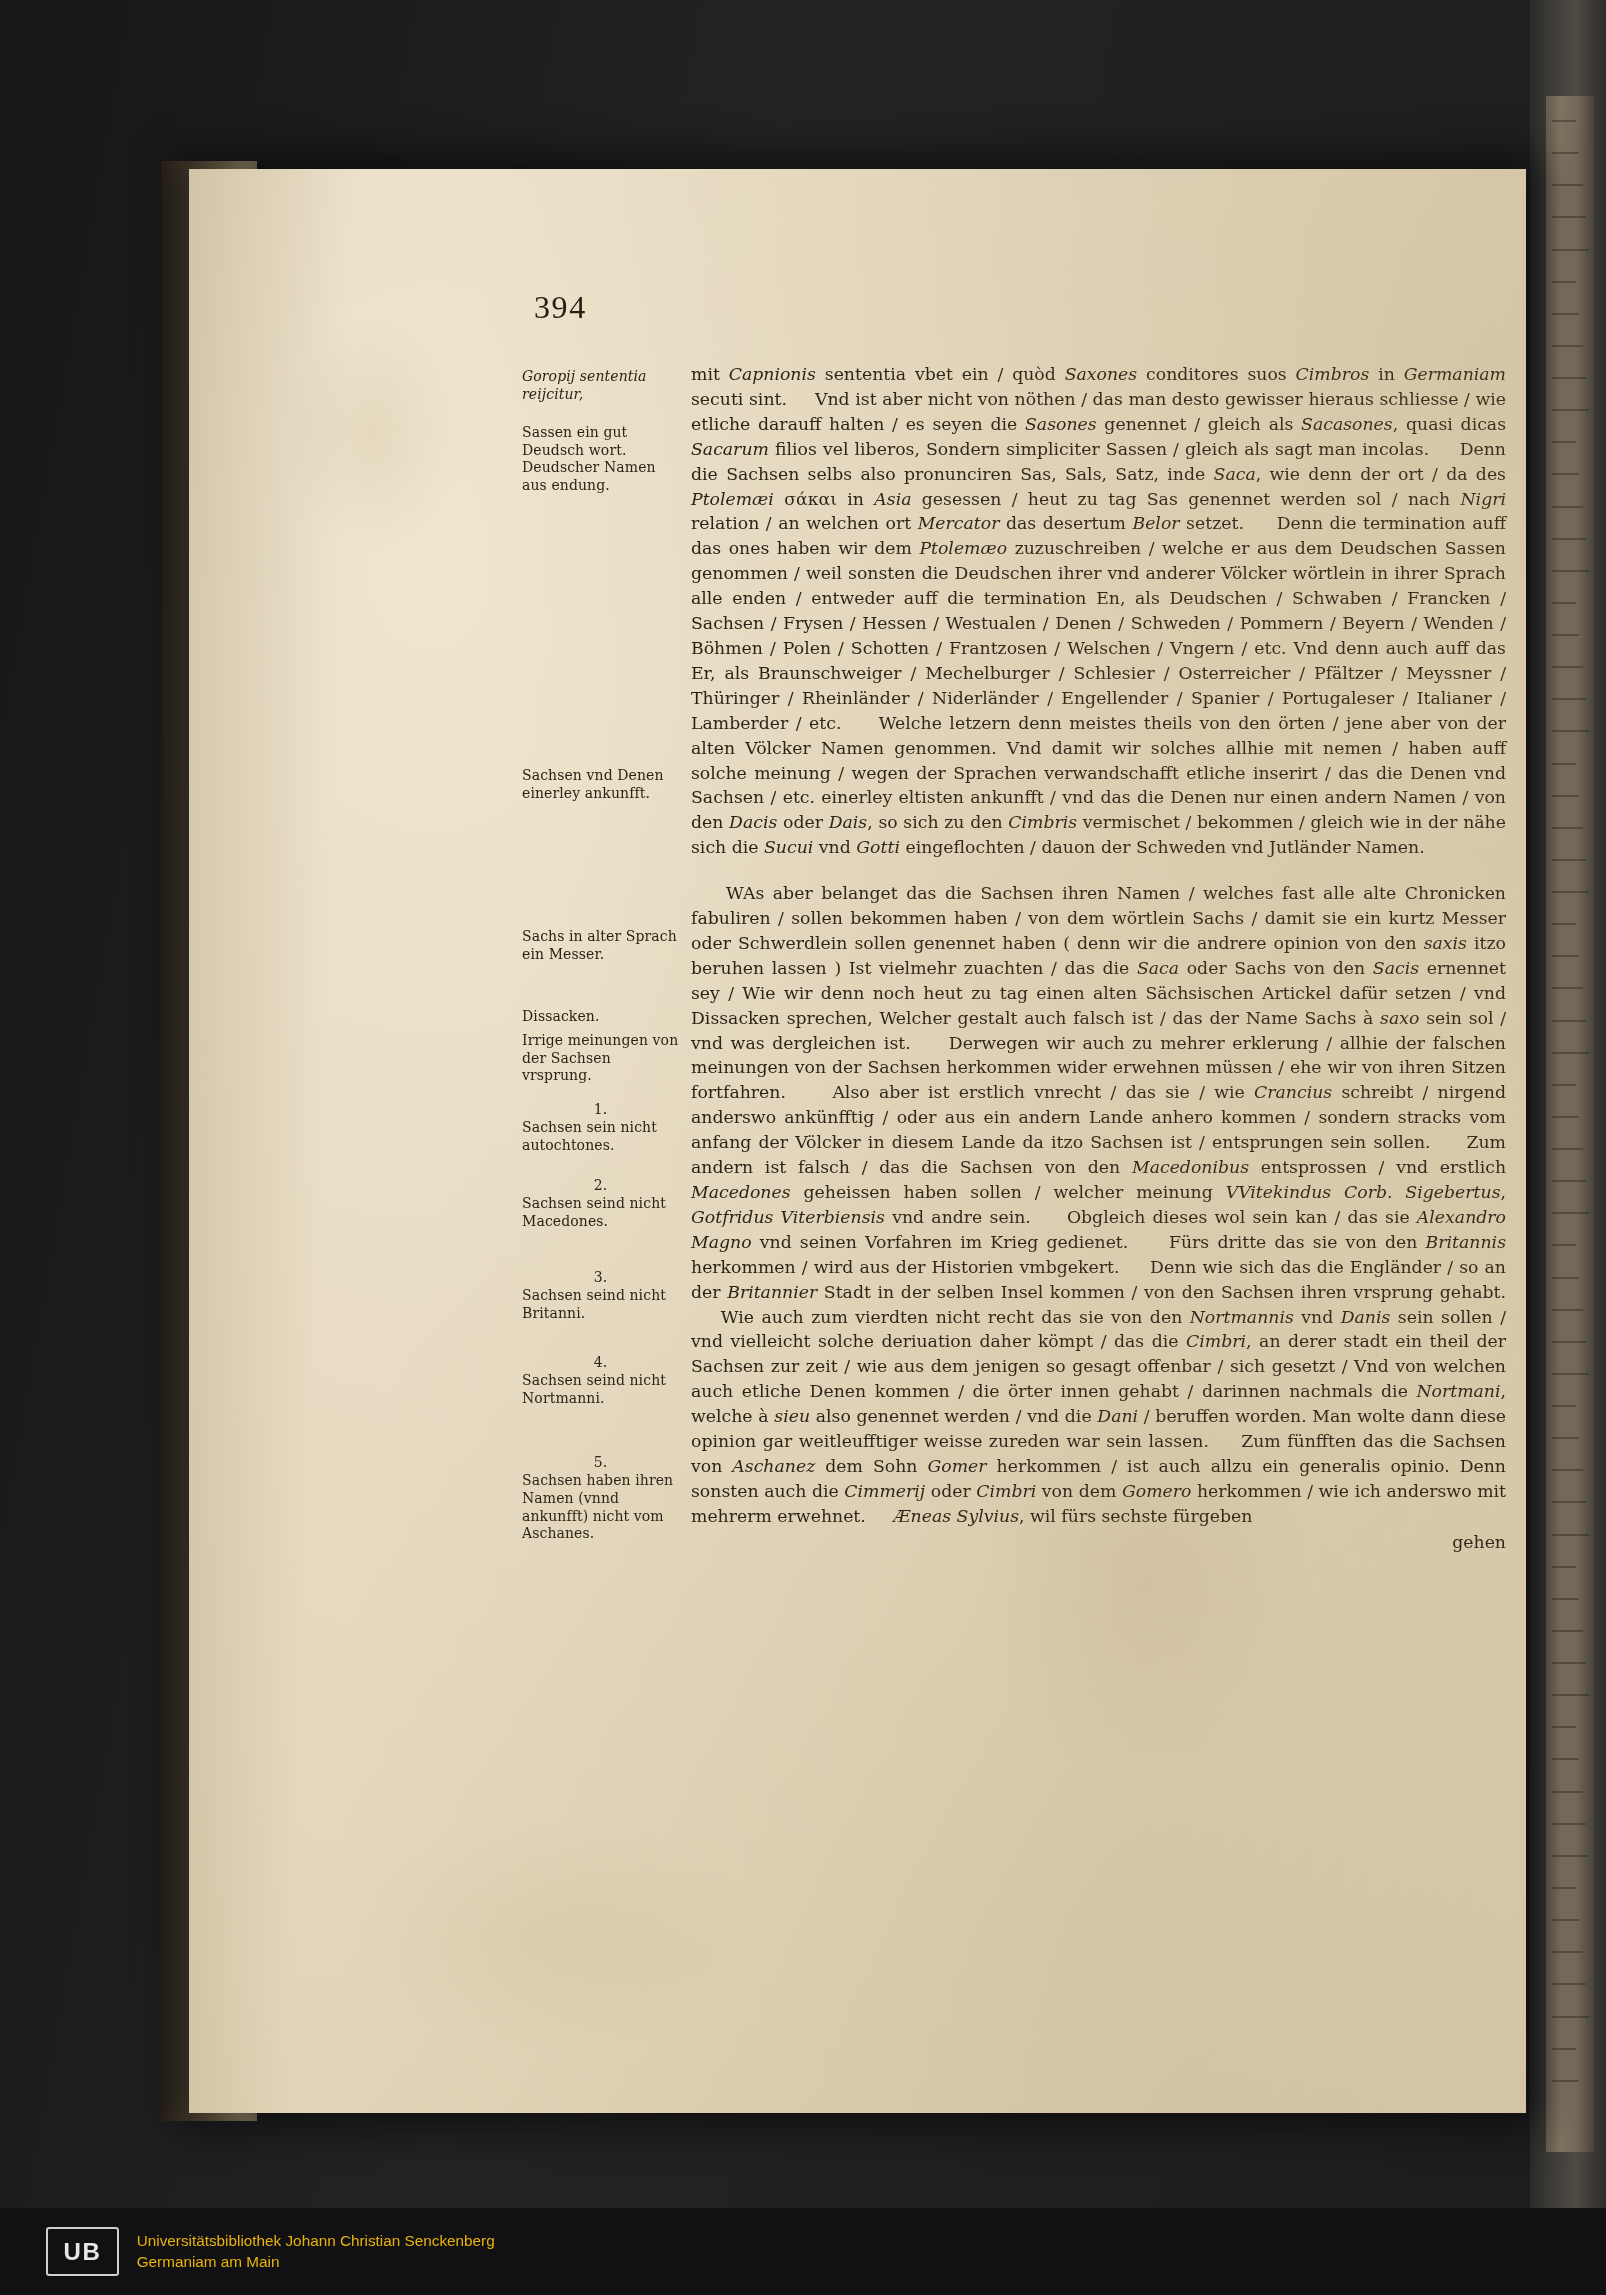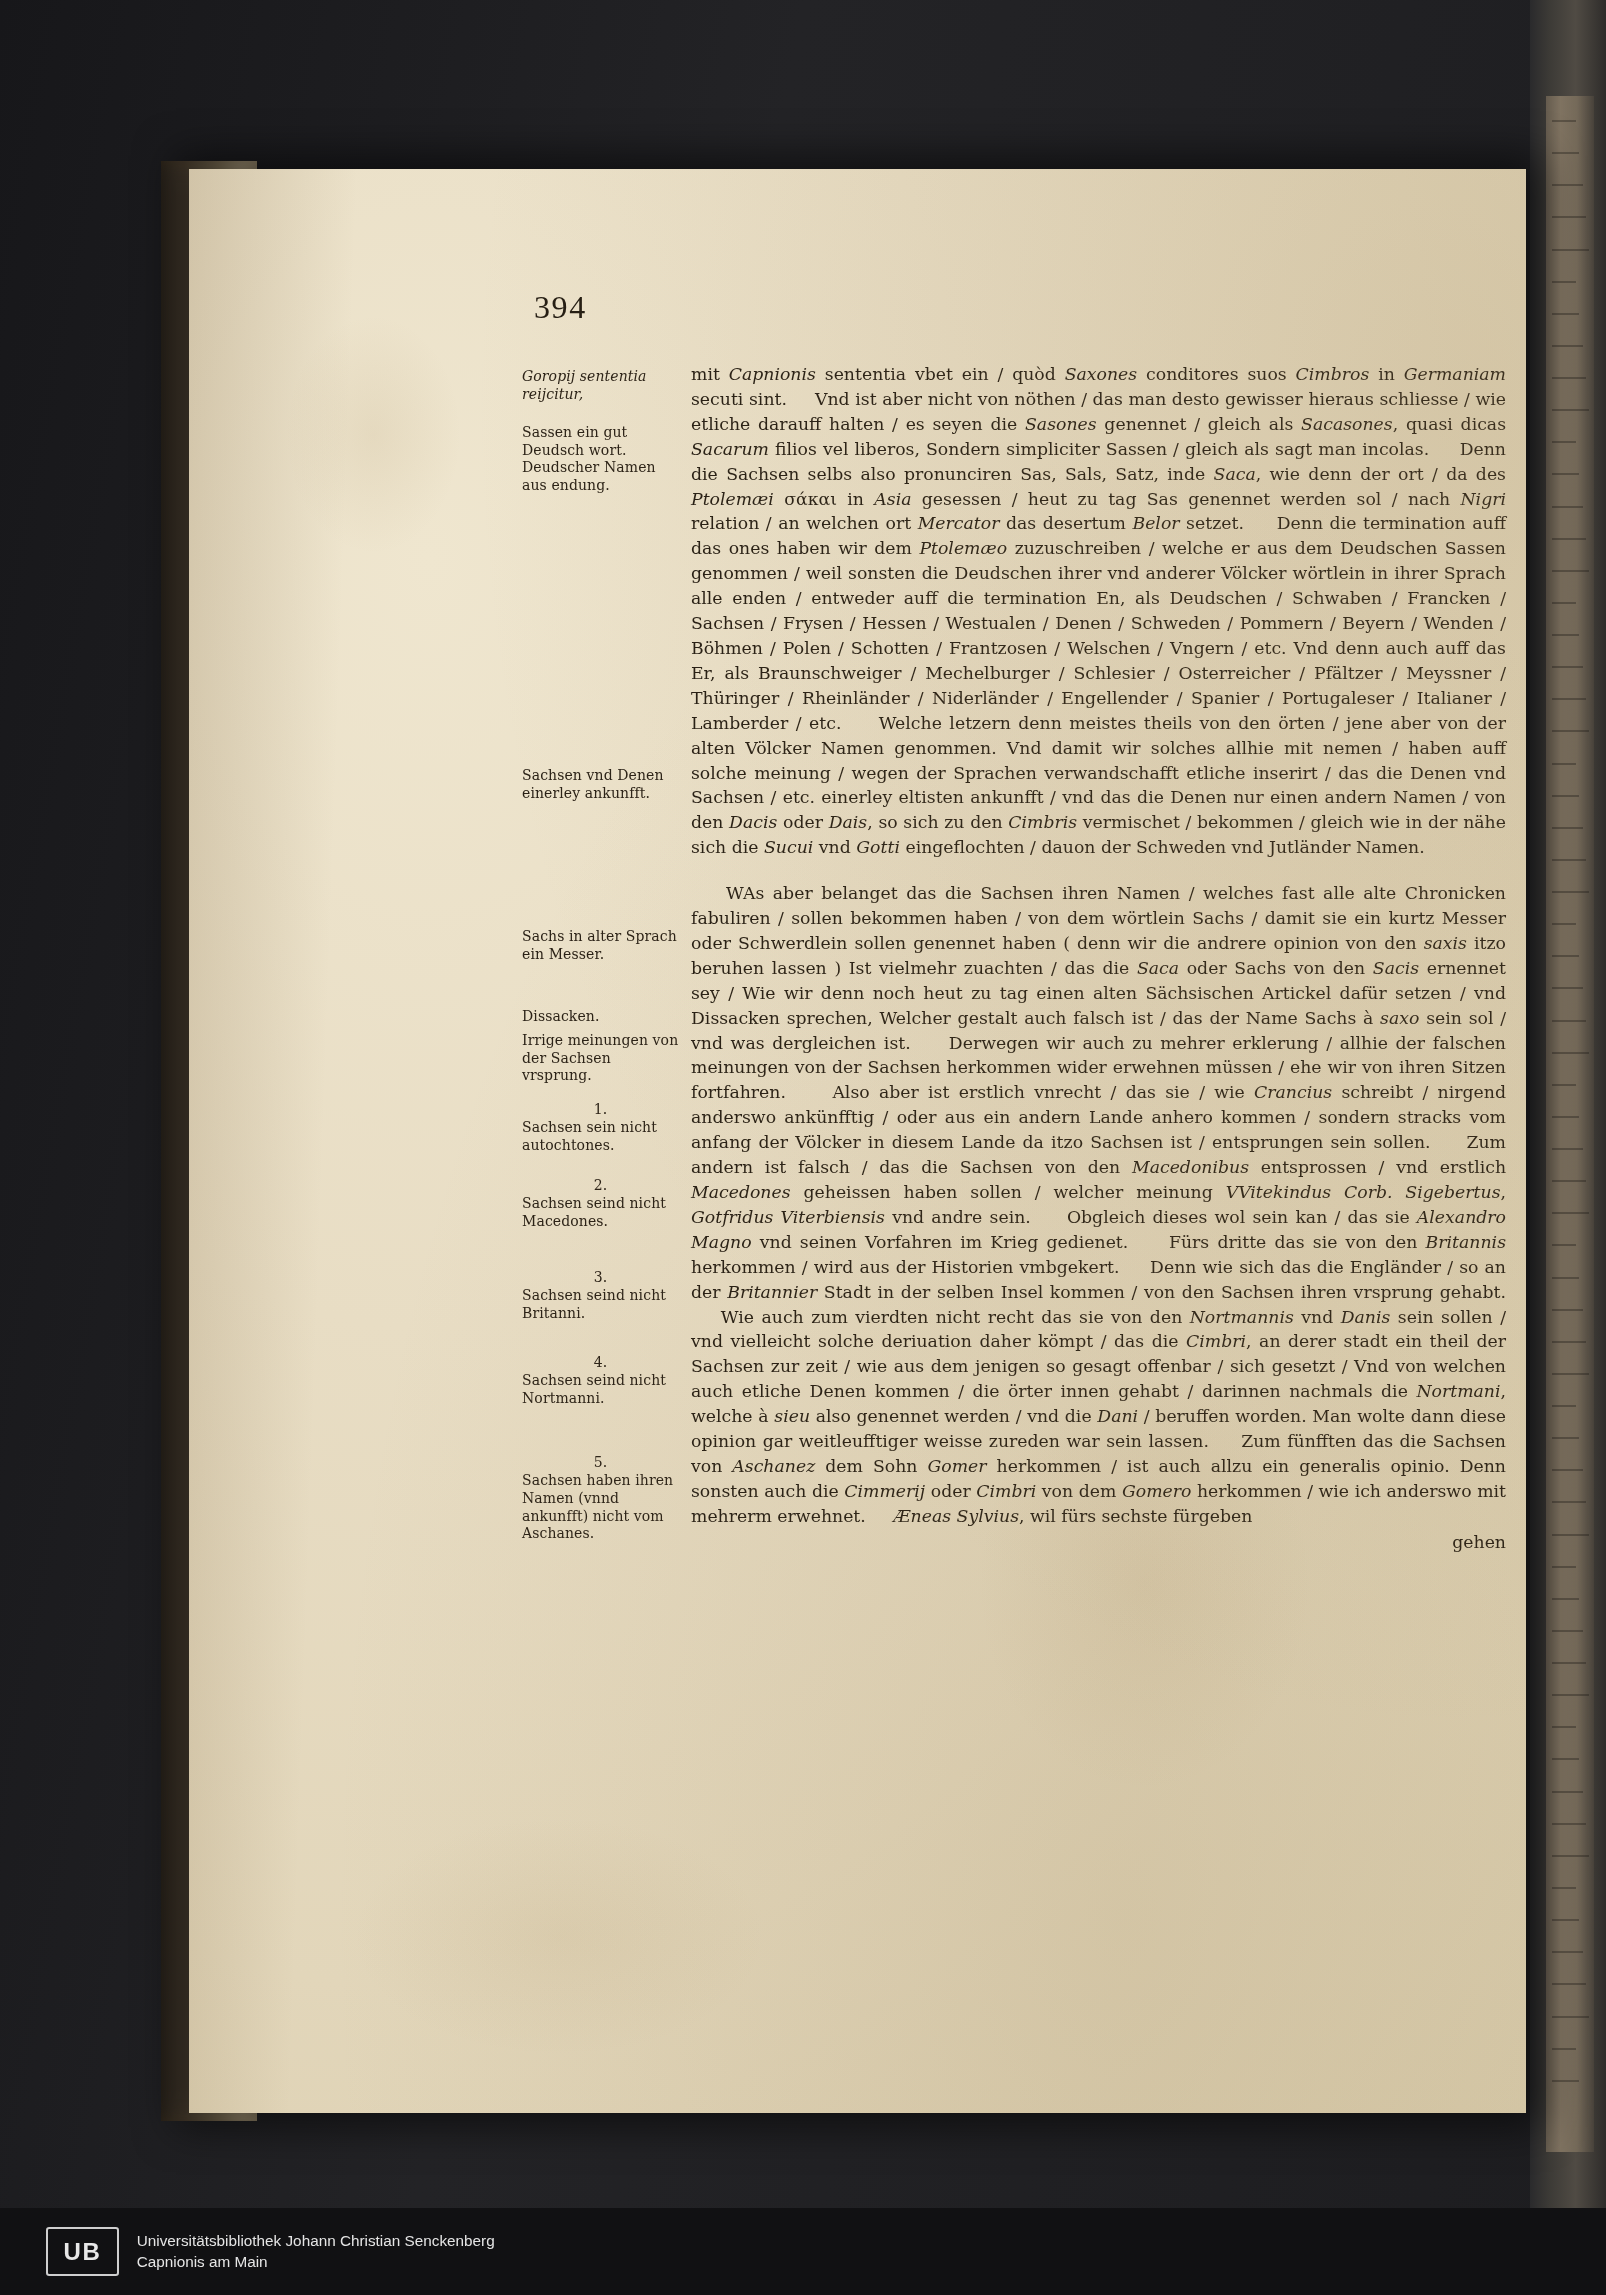--- a/index.html
+++ b/index.html
@@ -181,21 +181,21 @@
     font-family: "Liberation Sans", sans-serif;
     font-size: 24px;
     font-weight: bold;
     letter-spacing: 1.6px;
     display: flex;
     align-items: center;
     justify-content: center;
   }
   .ub-text {
     margin-left: 17.7px;
-    color: #e5e5e5;
+    color: #eab308;
     font-family: "Liberation Sans", sans-serif;
     font-size: 15.3px;
     line-height: 1.35;
   }
 </style>
 </head>
 <body>
 
 <div class="scan-bg"></div>
 
@@ -298,16 +298,16 @@
       </div>
     <div class="catchword">gehen</div>
   </div>
 
 </div>
 
 <div class="footer">
   <div class="ub-logo">UB</div>
   <div class="ub-text">
     <div>Universitätsbibliothek Johann Christian Senckenberg</div>
-    <div>Capnionis am Main</div>
+    <div>Germaniam am Main</div>
   </div>
 </div>
 
 
 </body></html>

